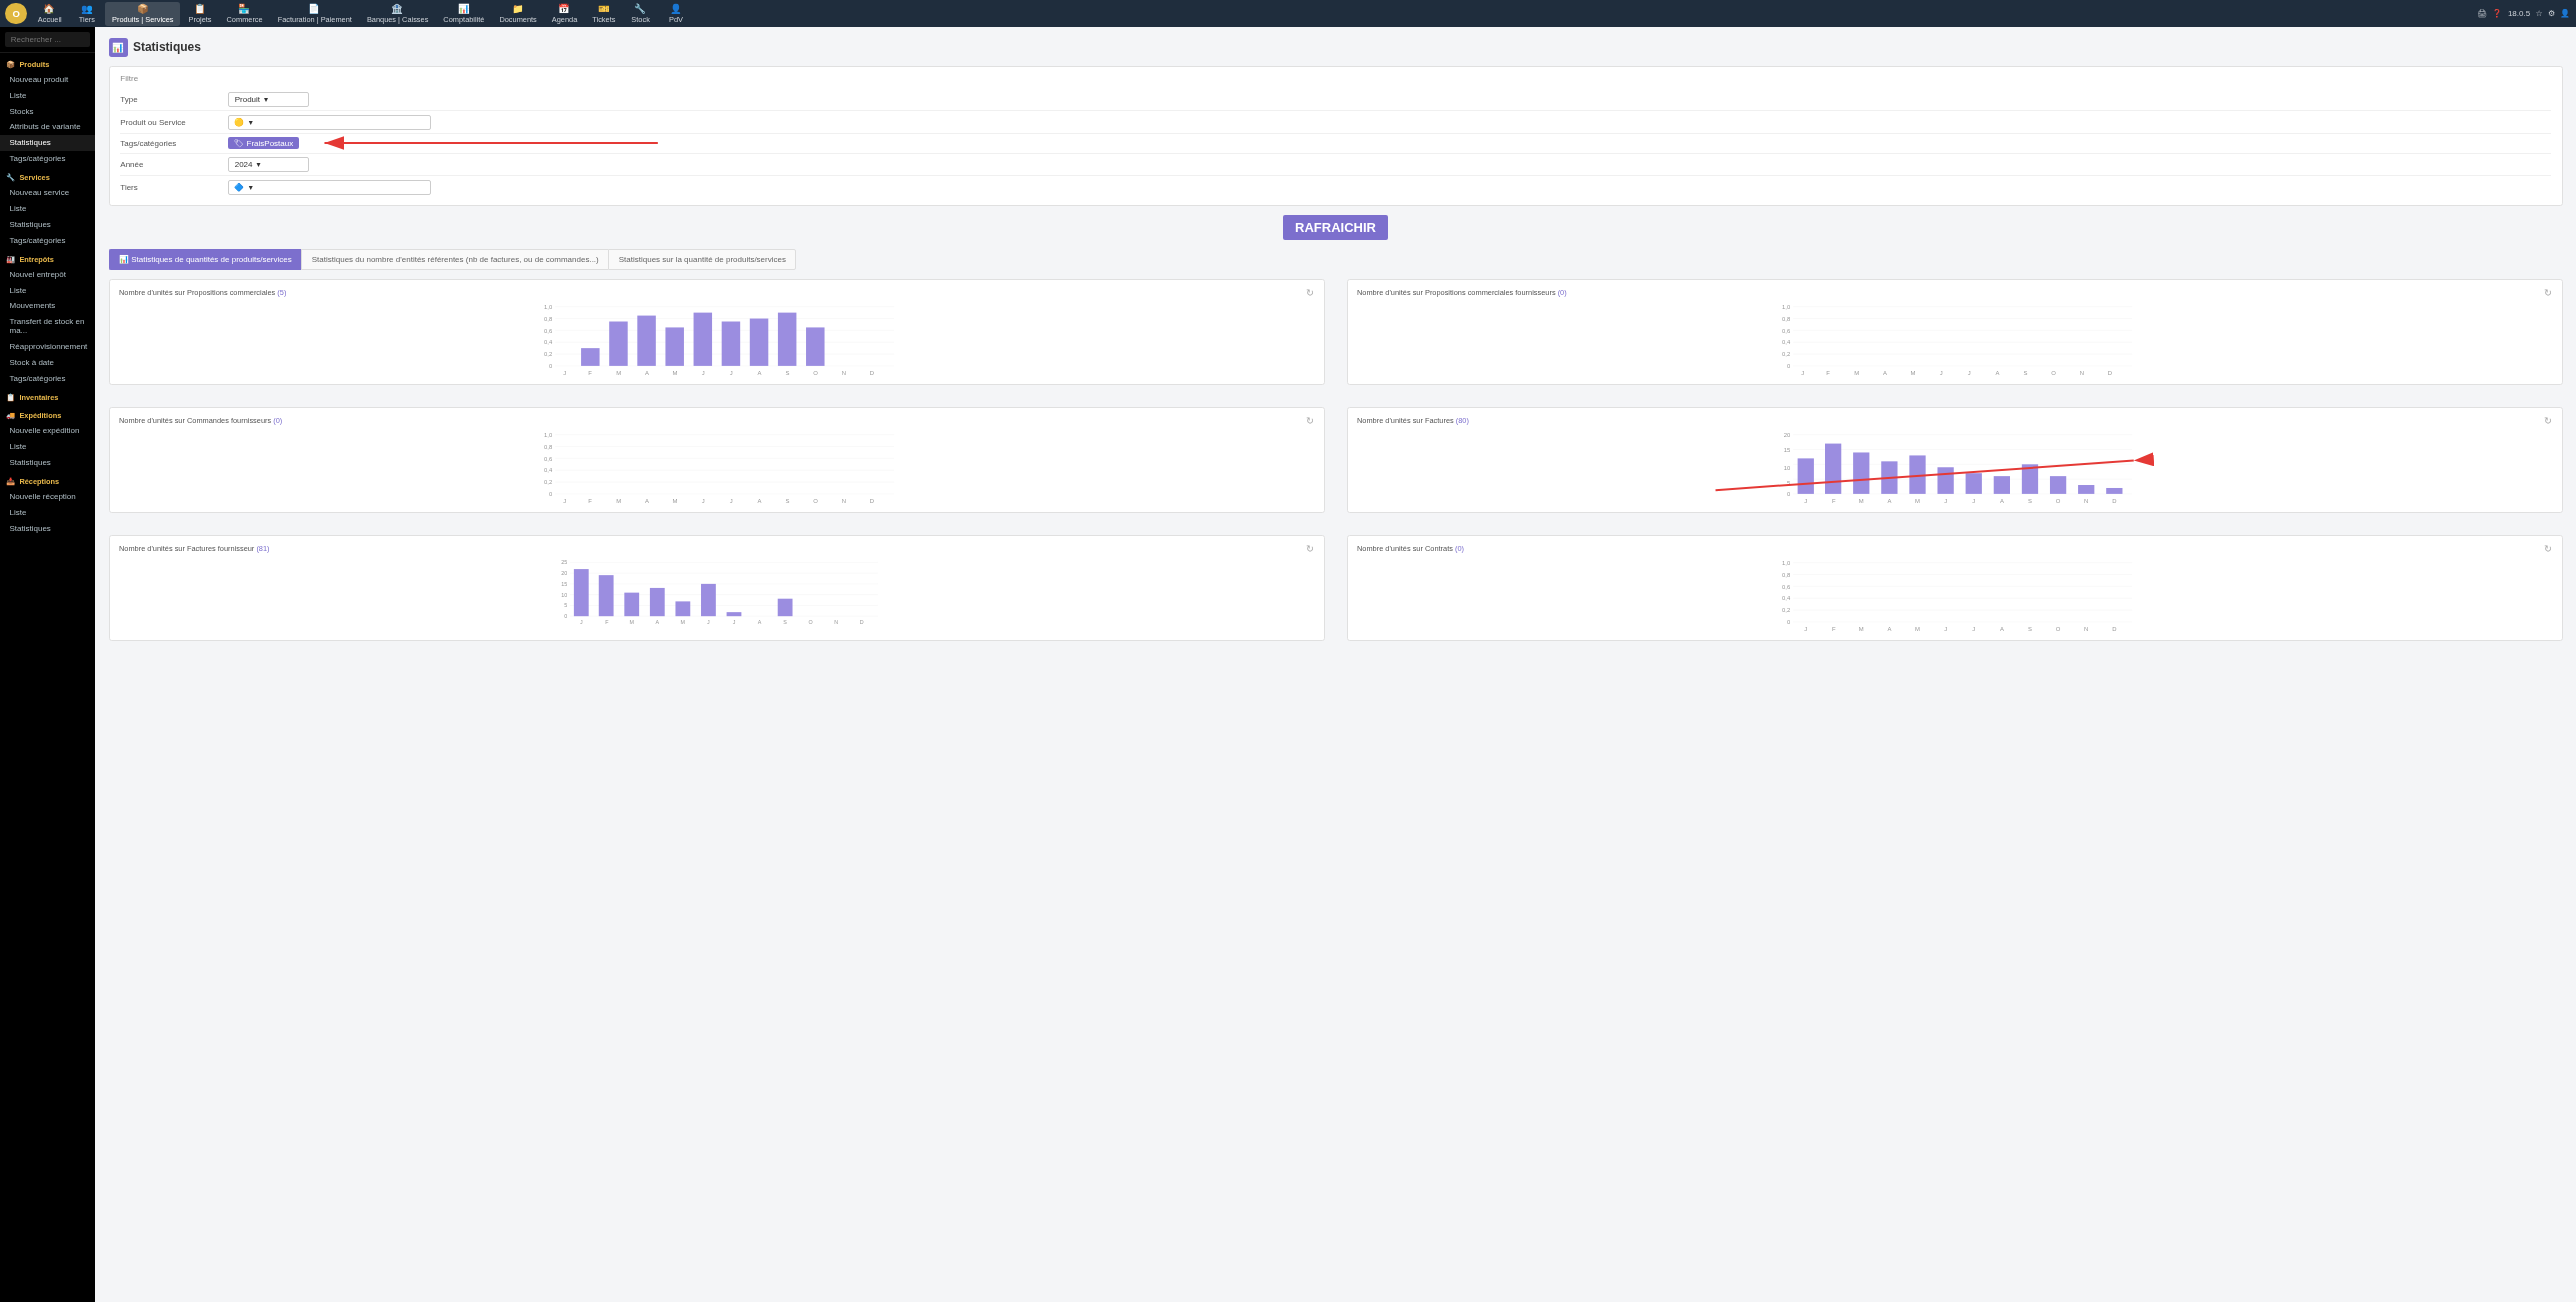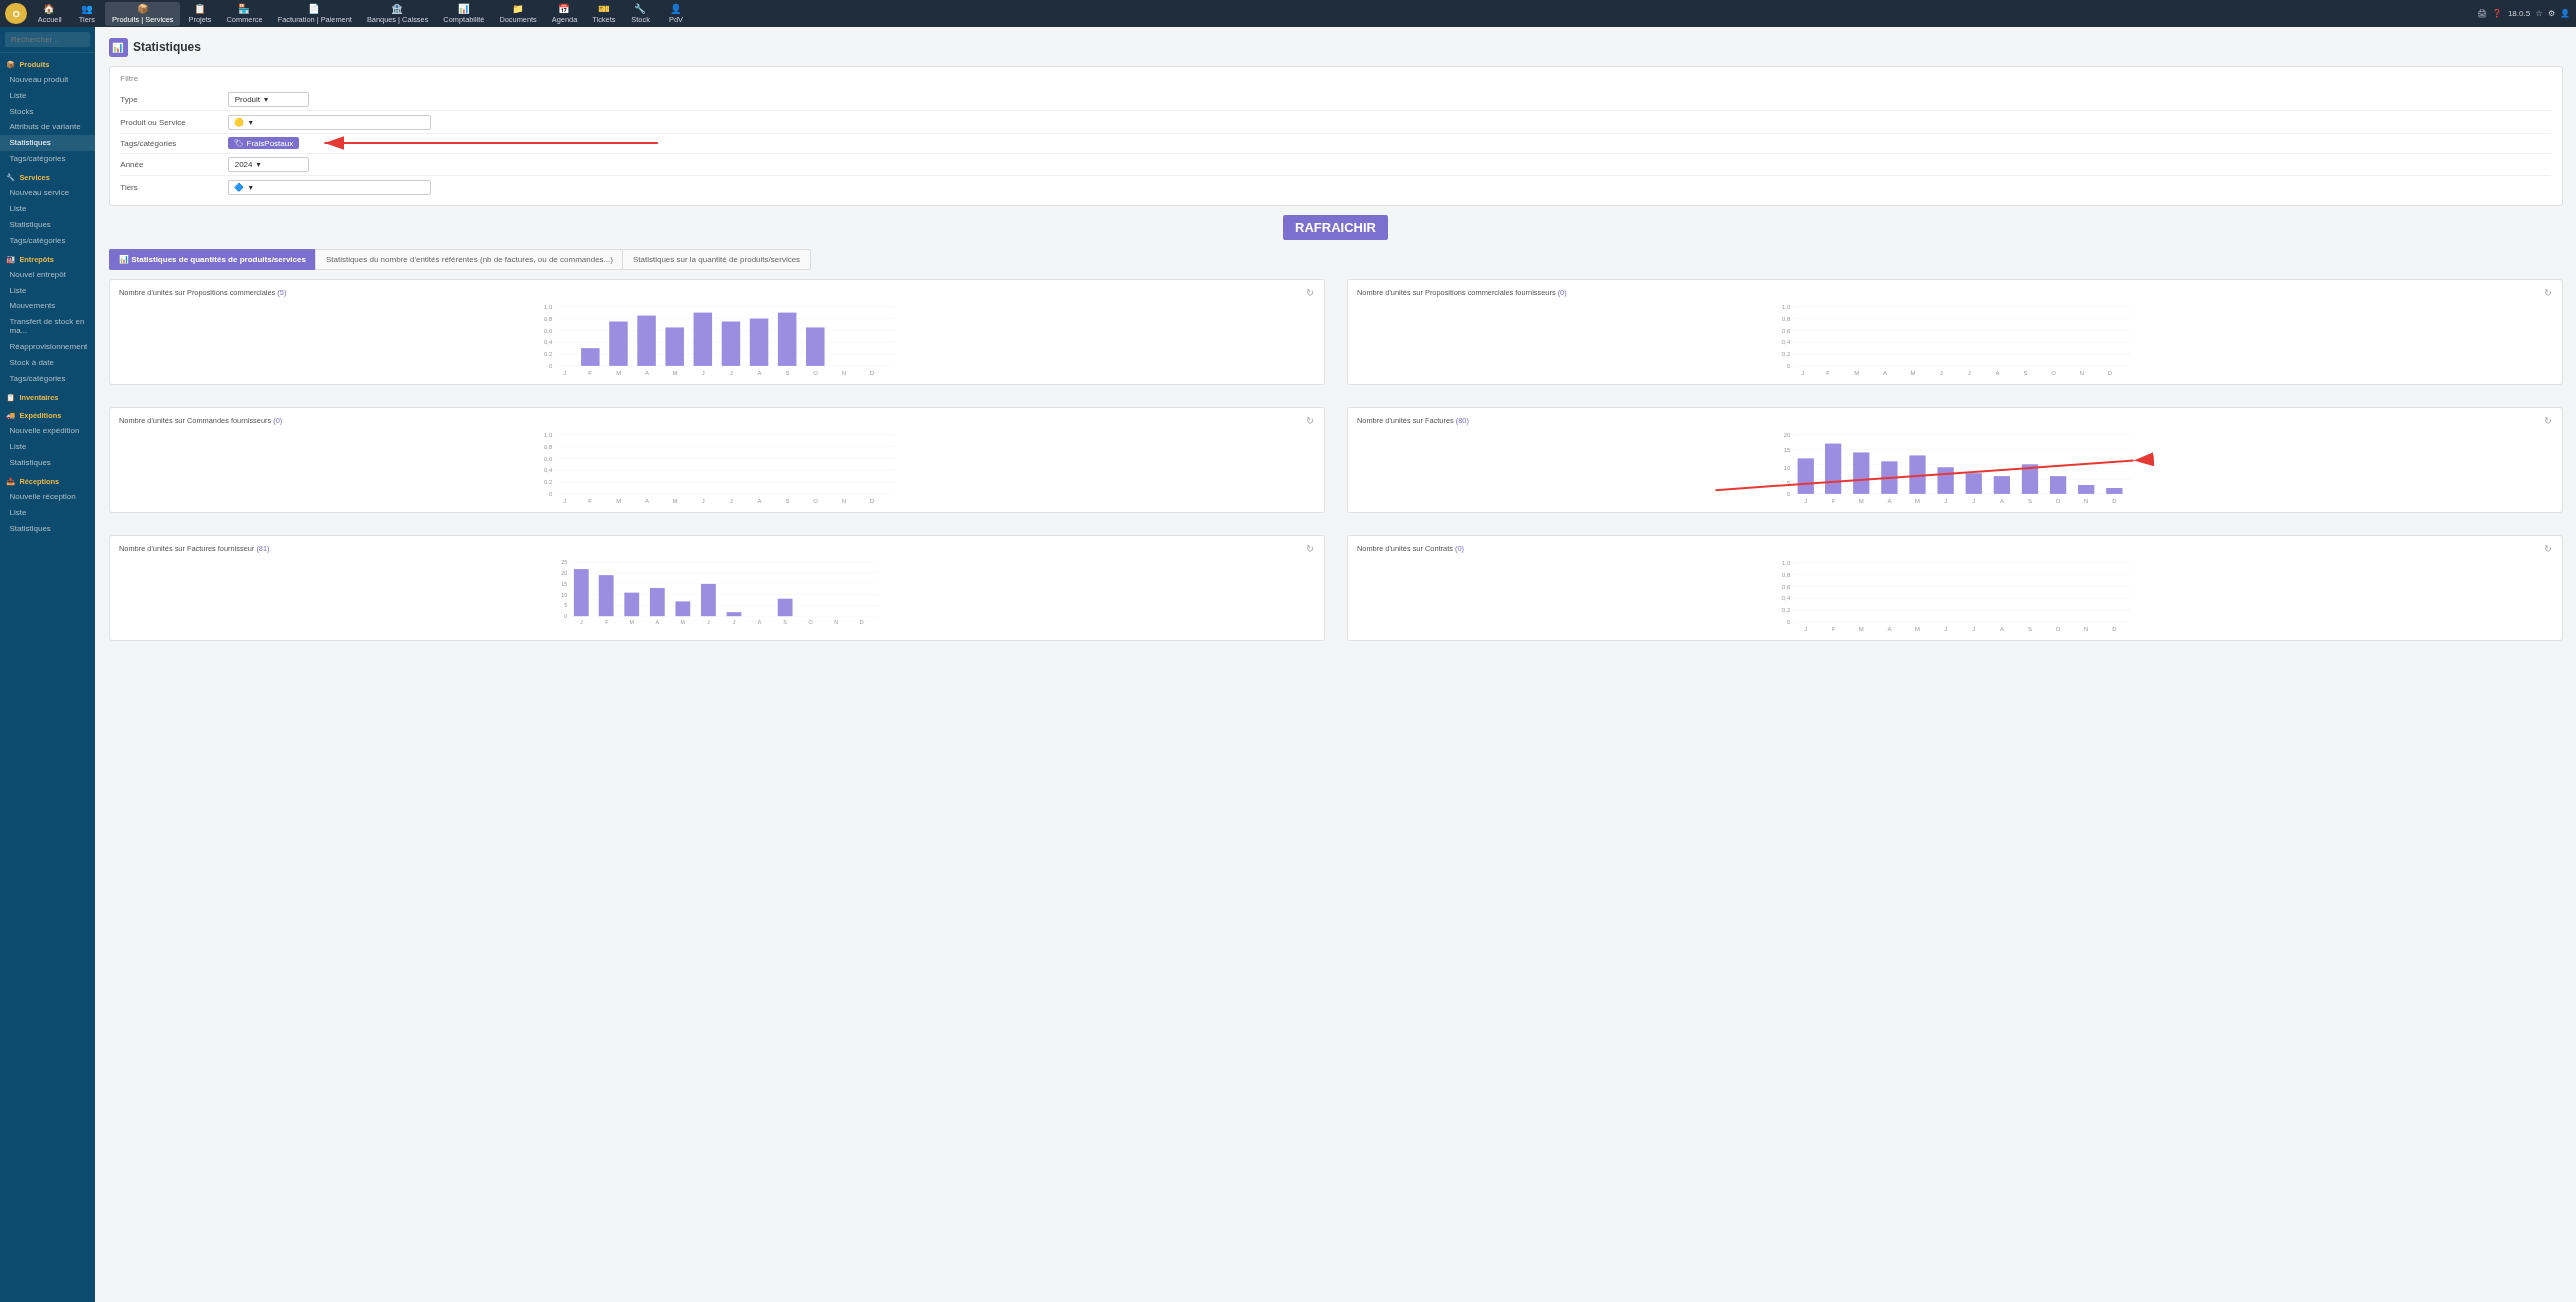--- a/index.html
+++ b/index.html
@@ -40,21 +40,21 @@
       display: flex; align-items: center; gap: 5.4px; color: #cdd2d8; font-size: 8px;
     }
     .topnav-right span { cursor: pointer; }
 
     
     .layout { display: flex; height: calc(100vh - 27px); }
 
     
     .sidebar {
       width: 95px;
-      background: #0c4a6e;
+      background: #000000;
       color: #cdd2d8;
       overflow-y: auto;
       flex-shrink: 0;
       padding-bottom: 13.5px;
     }
     .sidebar-search {
       padding: 5.4px 5.4px;
       border-bottom: 0.7px solid rgba(255,255,255,0.1);
     }
     .sidebar-search input {
@@ -127,21 +127,21 @@
       display: block; margin-left: auto; margin-right: auto;
     }
 
     
     .chart-tabs { display: flex; gap: 0; margin-bottom: 9.5px; }
     .chart-tab {
       padding: 4.7px 9.5px; cursor: pointer; font-size: 8px;
       border: 0.7px solid #ddd; border-right: none; color: #666;
       background: #f9f9f9;
     }
-    .chart-tab:first-child { border-radius: 2px 0 0 2px; font-weight: bold; }
+    .chart-tab:first-child { border-radius: 2px 0 0 2px; }
     .chart-tab:last-child { border-right: 0.7px solid #ddd; border-radius: 0 2px 2px 0; }
     .chart-tab.active { background: #7c6fcd; color: white; border-color: #7c6fcd; }
 
     
     .charts-grid { display: grid; grid-template-columns: 1fr 1fr; gap: 22px; }
     .chart-card {
       background: white; border: 0.7px solid #e0e0e0; border-radius: 2.7px;
       padding: 6.8px 9.5px;
     }
     .chart-card-title {

